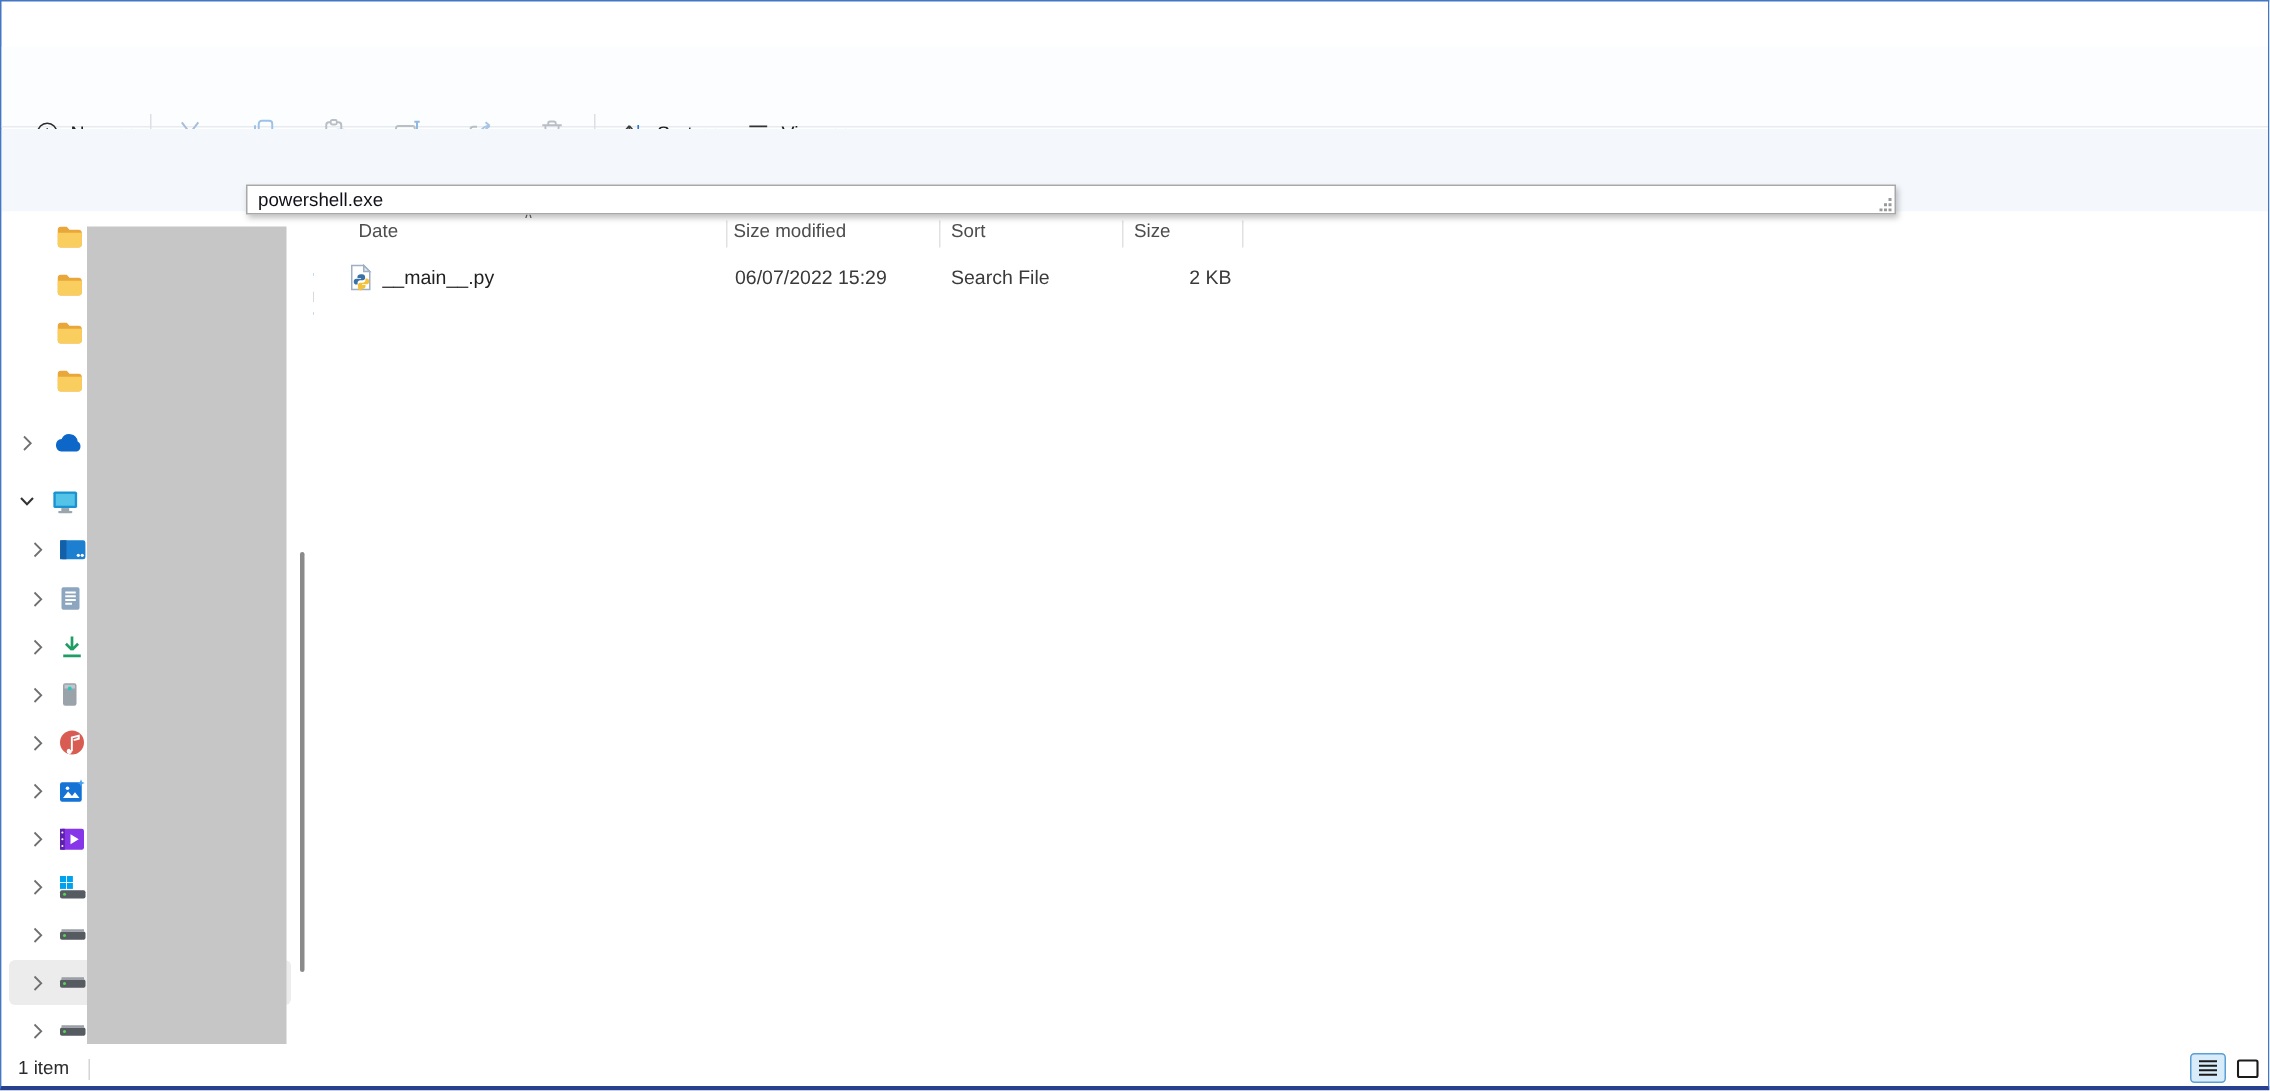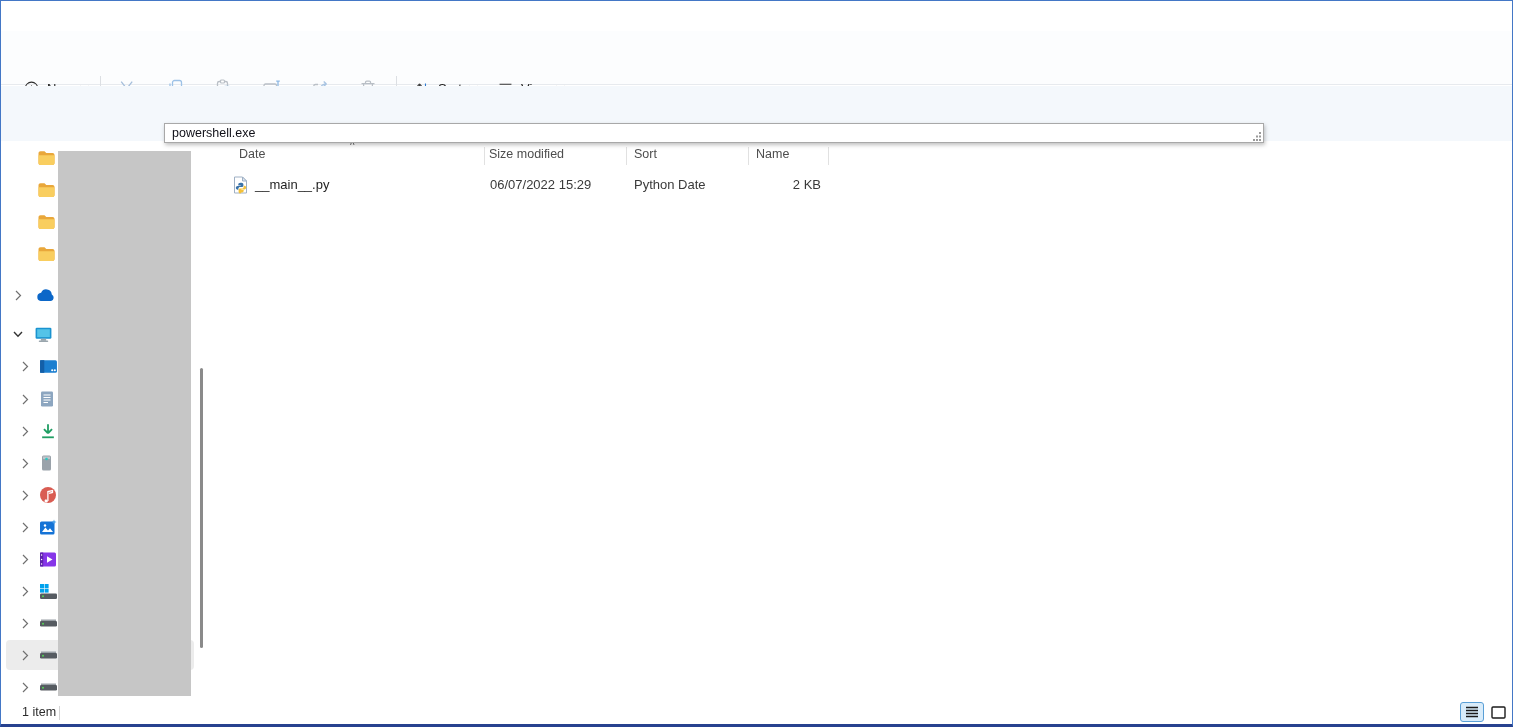--- a/index.html
+++ b/index.html
@@ -56,21 +56,21 @@
   #side-scrollbar { position:absolute; left:199px; top:227px; width:3px; height:280px; background:#8a8a8a; border-radius:2px; z-index:6; }
   
   #main { position:absolute; left:208px; top:140px; width:1305px; height:560px; background:#fff; }
   .colhead { position:absolute; top:6px; font-size:12.5px; color:#4d4d4d; }
   .colsep { position:absolute; top:6px; width:1px; height:18px; background:#e1e1e1; }
   #sort-caret { position:absolute; left:140px; top:-4px; font-size:9px; color:#666; z-index:2; }
   #file-row { position:absolute; left:0; top:31px; width:830px; height:26px; }
   .cell { position:absolute; top:5px; font-size:13px; color:#3a3a3a; }
   
   #statusbar { position:absolute; left:0; top:700px; width:100%; height:24px; background:#fff; }
-  #status-count { position:absolute; left:21px; top:4px; font-size:12.5px; color:#2b2b2b; }
+  #status-count { position:absolute; left:11px; top:4px; font-size:12.5px; color:#2b2b2b; }
   #status-div { position:absolute; left:58px; top:5px; width:1px; height:14px; background:#d4d4d4; }
   .viewtoggle { position:absolute; top:1px; width:24px; height:20px; display:flex; align-items:center; justify-content:center; border-radius:3px; }
   #toggle-details { left:1459px; background:#d9ecfa; border:1px solid #5a9fd6; }
   #toggle-icons { left:1485px; }
   svg { display:block; }
 </style>
 </head>
 <body>
 
 <div id="window">
@@ -460,35 +460,35 @@
   </div>
 
   <div id="main">
     <span id="sort-caret">∧</span>
     <span class="colhead" style="left:30px;">Date</span>
     <div class="colsep" style="left:275px;"></div>
     <span class="colhead" style="left:280px;">Size modified</span>
     <div class="colsep" style="left:417px;"></div>
     <span class="colhead" style="left:425px;">Sort</span>
     <div class="colsep" style="left:539px;"></div>
-    <span class="colhead" style="left:547px;">Name</span>
+    <span class="colhead" style="left:547px;">Size</span>
     <div class="colsep" style="left:619px;"></div>
 
     <div id="file-row">
       <span style="position:absolute; left:23px; top:4px;">
         <svg width="17" height="18" viewBox="0 0 17 18">
             <path d="M2.5 1h8l4 4v12h-12z" fill="#fff" stroke="#9fb0c4" stroke-width="1"></path>
             <path d="M10.5 1v4h4z" fill="#dfe8f2" stroke="#9fb0c4" stroke-width="1"></path>
             <path d="M8.6 6.8c-1.5 0-2.3.7-2.3 1.8v.8h2.4v.5H5.6c-1 0-1.8.8-1.8 1.9s.8 1.9 1.8 1.9h.8v-1.2c0-.9.8-1.6 1.8-1.6h1.7c.9 0 1.5-.7 1.5-1.5V8.6c0-1.1-.8-1.8-1.9-1.8z" fill="#3a72a8"></path>
             <path d="M9.4 16.6c1.5 0 2.3-.7 2.3-1.8V14H9.3v-.5h3.1c1 0 1.8-.8 1.8-1.9s-.8-1.9-1.8-1.9h-.8v1.2c0 .9-.8 1.6-1.8 1.6H8.1c-.9 0-1.5.7-1.5 1.5v1.8c0 1.1.8 1.8 1.9 1.8z" fill="#f3c13a"></path>
           </svg>
       </span>
       <span class="cell" style="left:46px; color:#1f1f1f;">__main__.py</span>
       <span class="cell" style="left:281px;">06/07/2022 15:29</span>
-      <span class="cell" style="left:425px;">Python Date</span>
+      <span class="cell" style="left:425px;">Search File</span>
       <span class="cell" style="left:539px; width:73px; text-align:right;">2 KB</span>
     </div>
   </div>
 
   <div id="statusbar">
     <span id="status-count">1 item</span>
     <div id="status-div"></div>
     <div class="viewtoggle" id="toggle-details">
       <svg width="14" height="12" viewBox="0 0 14 12">
           <path d="M1 1.5h12M1 4.5h12M1 7.5h12M1 10.5h12" stroke="#1b1b1b" stroke-width="1.4"></path>

